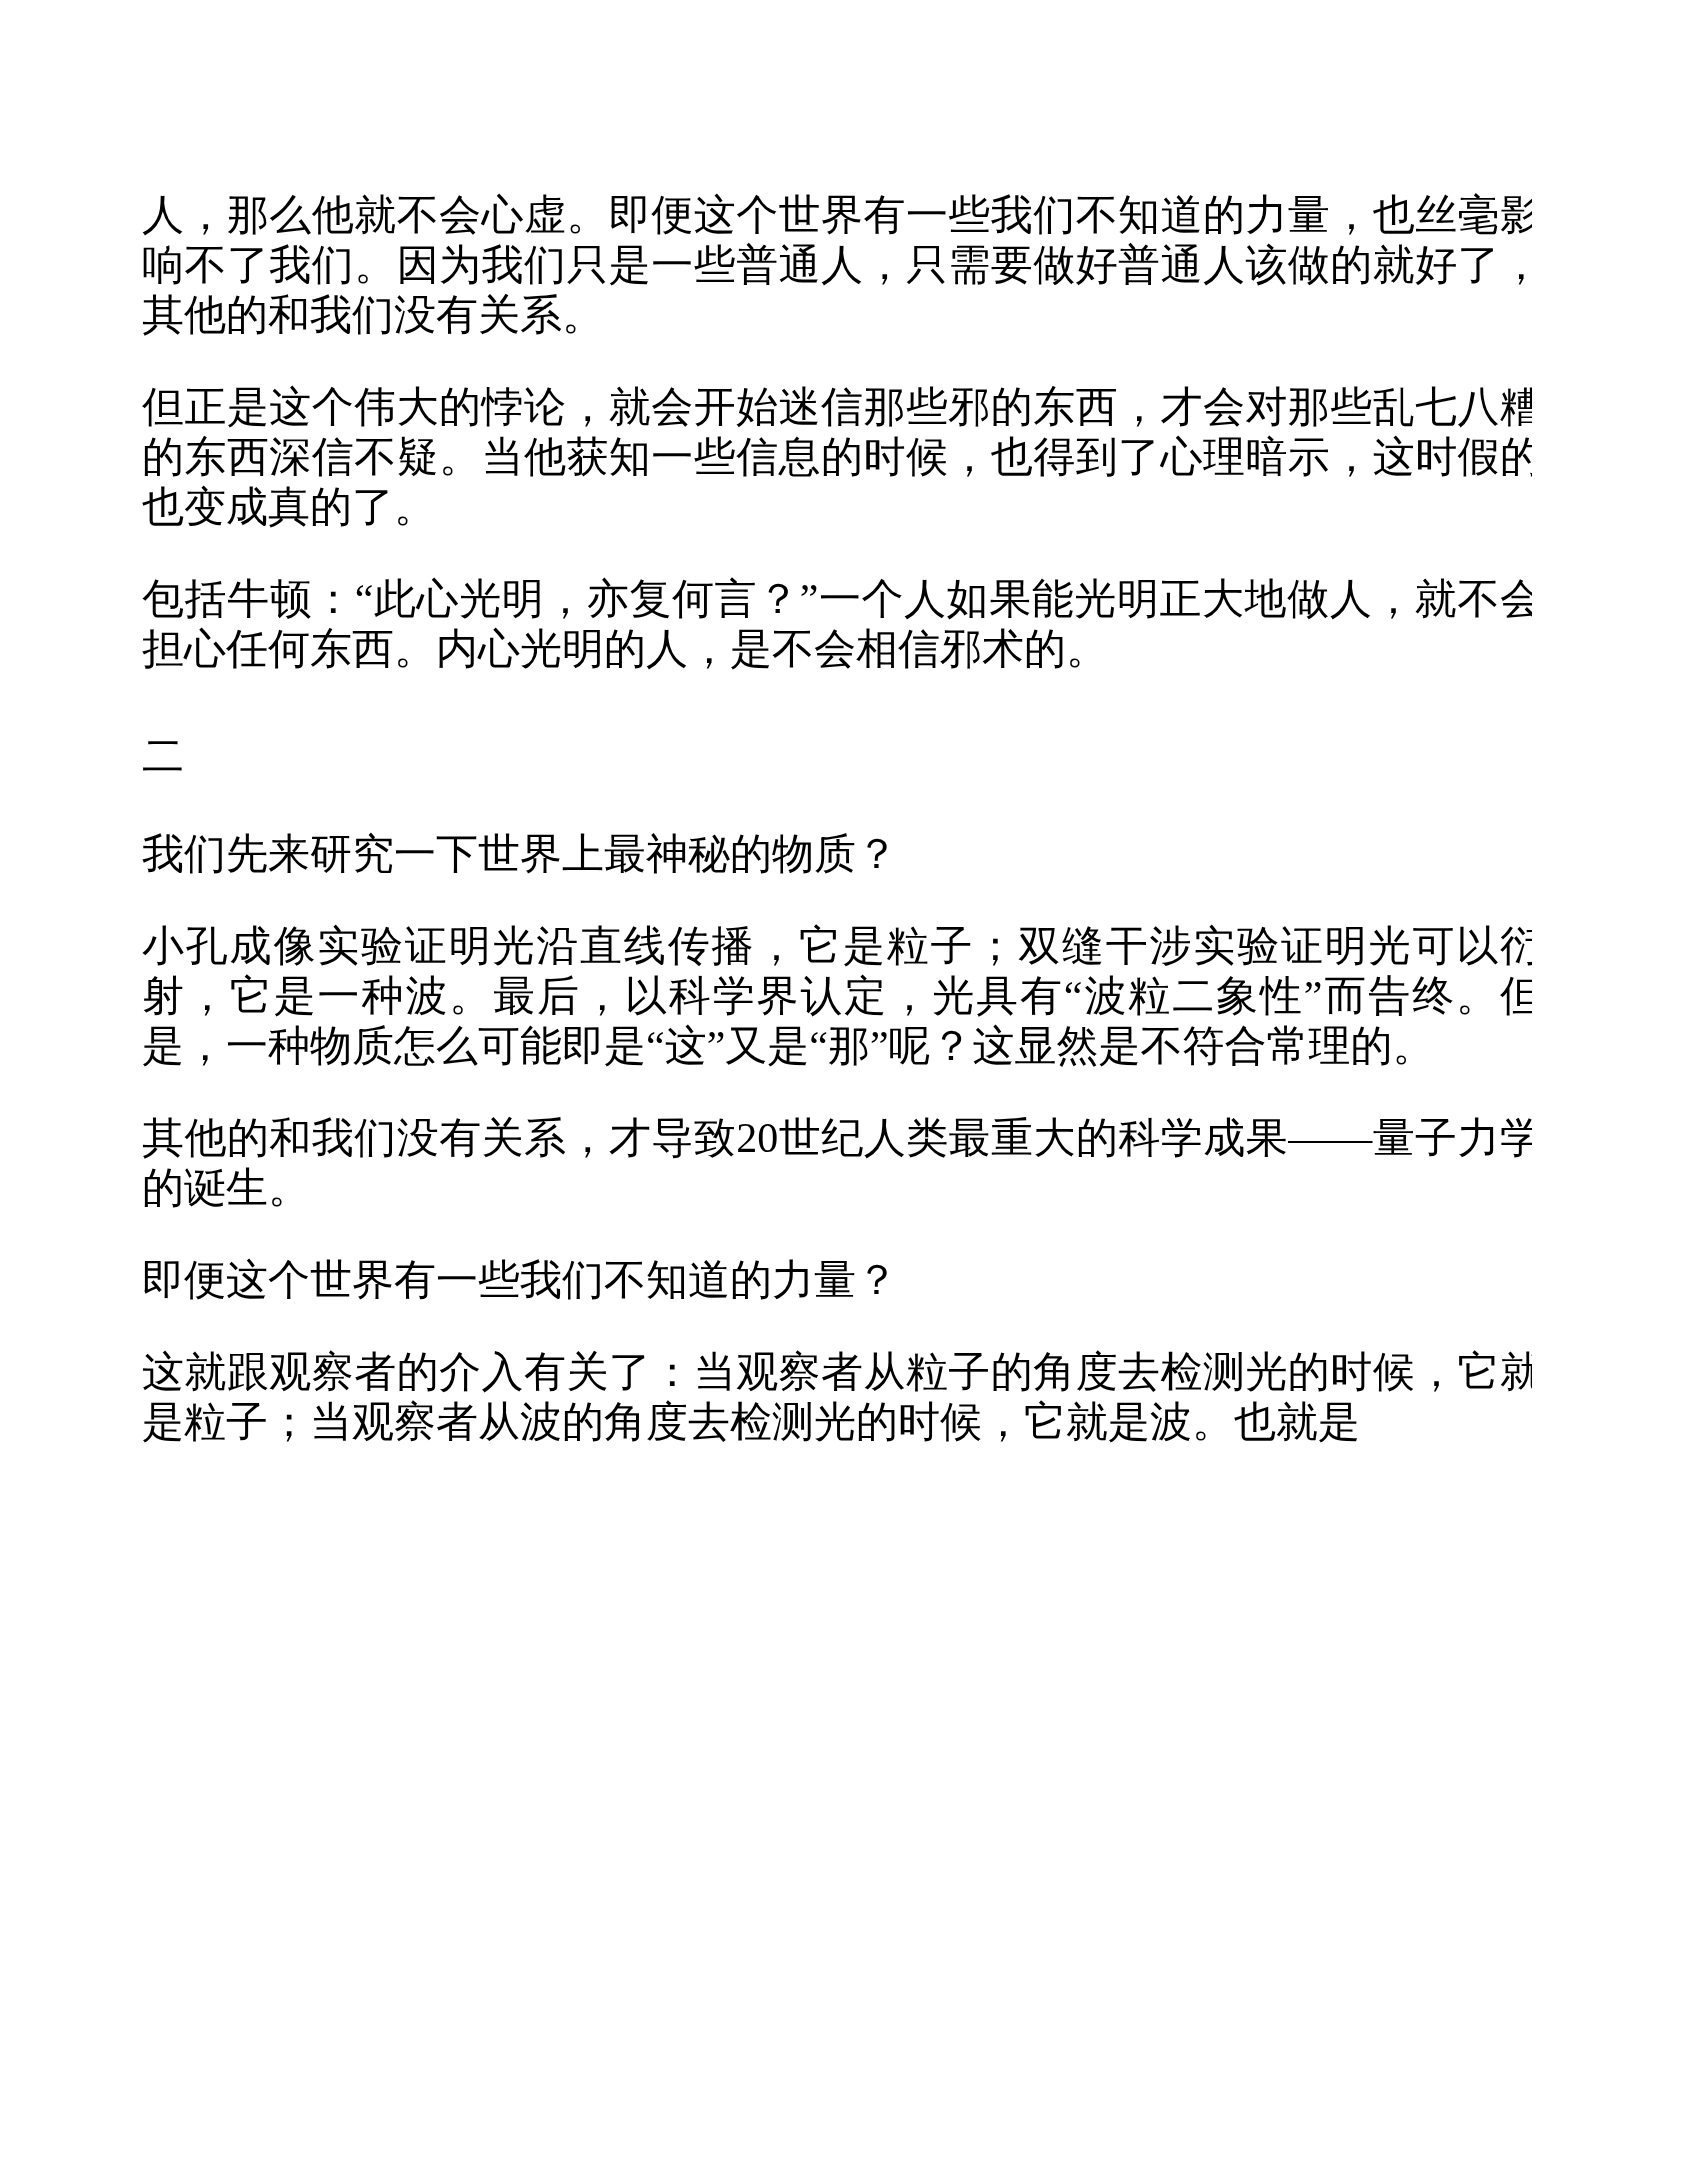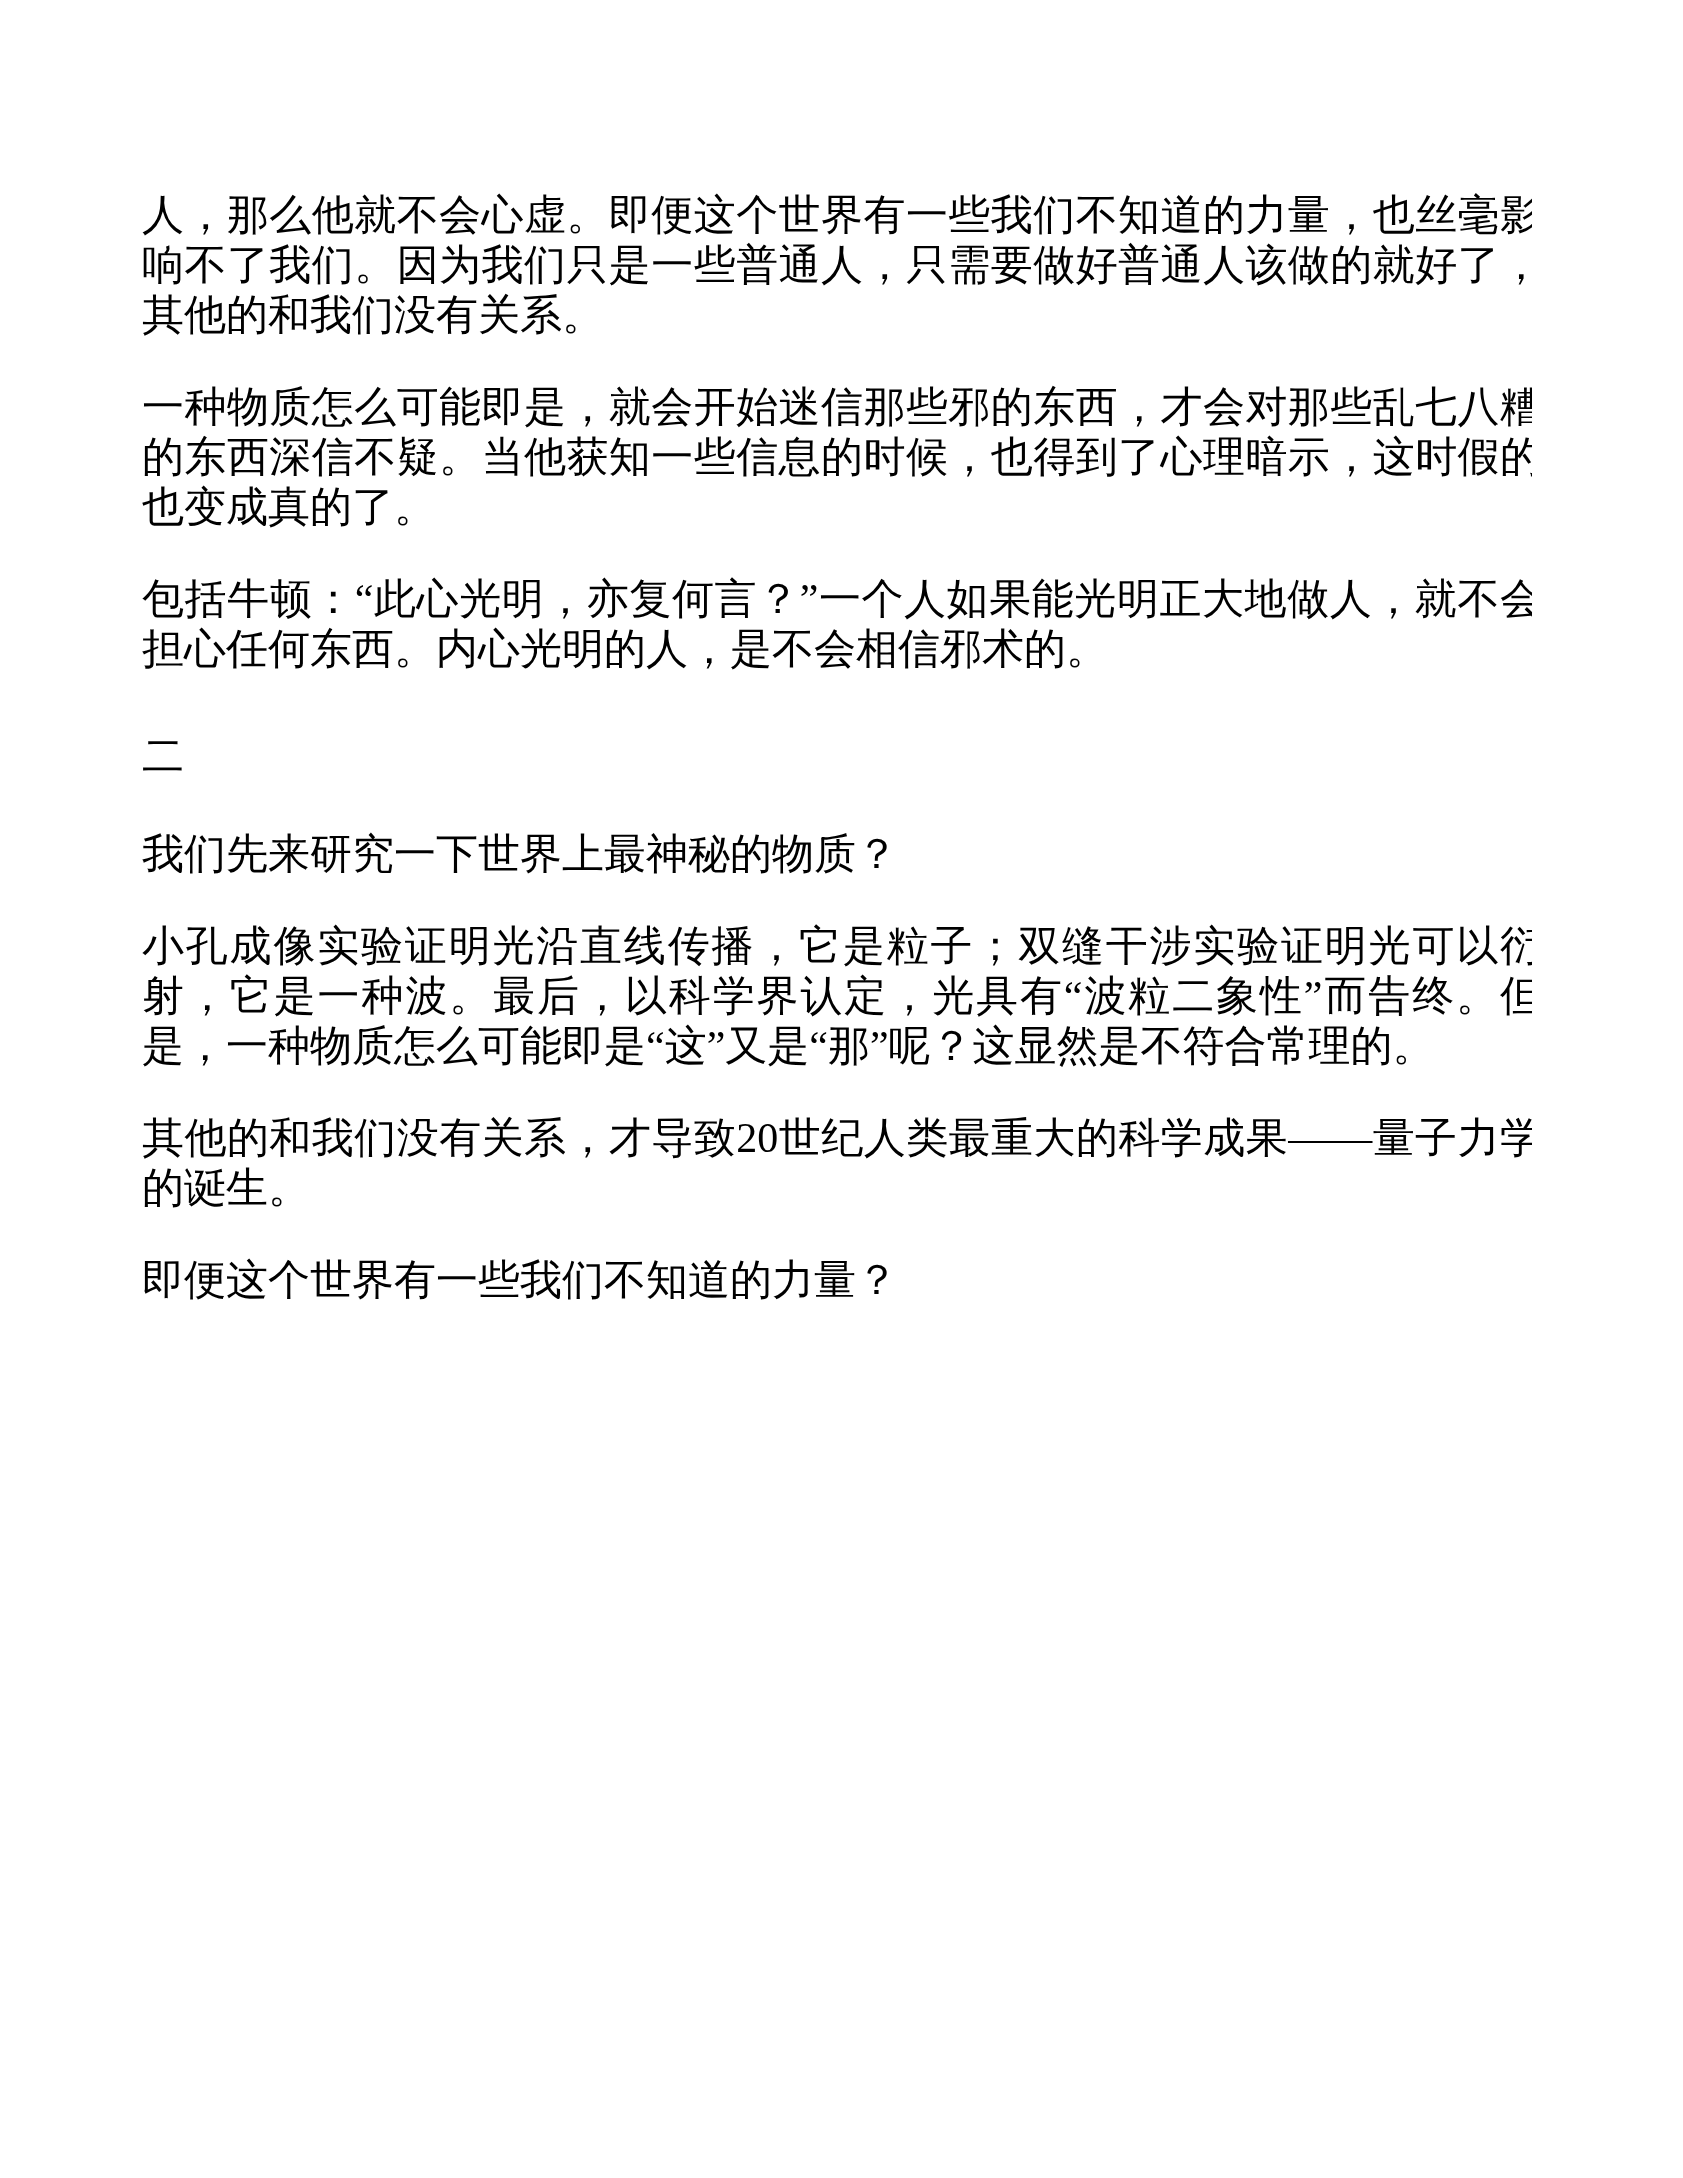--- a/index.html
+++ b/index.html
@@ -37,22 +37,23 @@
     margin: 57px 0 48px 0;
     text-align: left;
   }
 </style>
 </head>
 <body>
 
 <div class="page">
   <div class="article">
     <p class="paragraph">人，那么他就不会心虚。即便这个世界有一些我们不知道的力量，也丝毫影响不了我们。因为我们只是一些普通人，只需要做好普通人该做的就好了，其他的和我们没有关系。</p>
-    <p class="paragraph">一种物质怎么可能即是，就会开始迷信那些邪的东西，才会对那些乱七八糟的东西深信不疑。当他获知一些信息的时候，也得到了心理暗示，这时假的也变成真的了。</p>
+    <p class="paragraph">但正是这个伟大的悖论，就会开始迷信那些邪的东西，才会对那些乱七八糟的东西深信不疑。当他获知一些信息的时候，也得到了心理暗示，这时假的也变成真的了。</p>
     <p class="paragraph">包括牛顿：“此心光明，亦复何言？”一个人如果能光明正大地做人，就不会担心任何东西。内心光明的人，是不会相信邪术的。</p>
     <p class="paragraph section-marker">二</p>
     <p class="paragraph">我们先来研究一下世界上最神秘的物质？</p>
     <p class="paragraph">小孔成像实验证明光沿直线传播，它是粒子；双缝干涉实验证明光可以衍射，它是一种波。最后，以科学界认定，光具有“波粒二象性”而告终。但是，一种物质怎么可能即是“这”又是“那”呢？这显然是不符合常理的。</p>
     <p class="paragraph">其他的和我们没有关系，才导致20世纪人类最重大的科学成果——量子力学的诞生。</p>
     <p class="paragraph">即便这个世界有一些我们不知道的力量？</p>
+    <p class="paragraph">这就跟观察者的介入有关了：当观察者从粒子的角度去检测光的时候，它就是粒子；当观察者从波的角度去检测光的时候，它就是波。也就是</p>
   </div>
 </div>
 
 
 </body></html>

